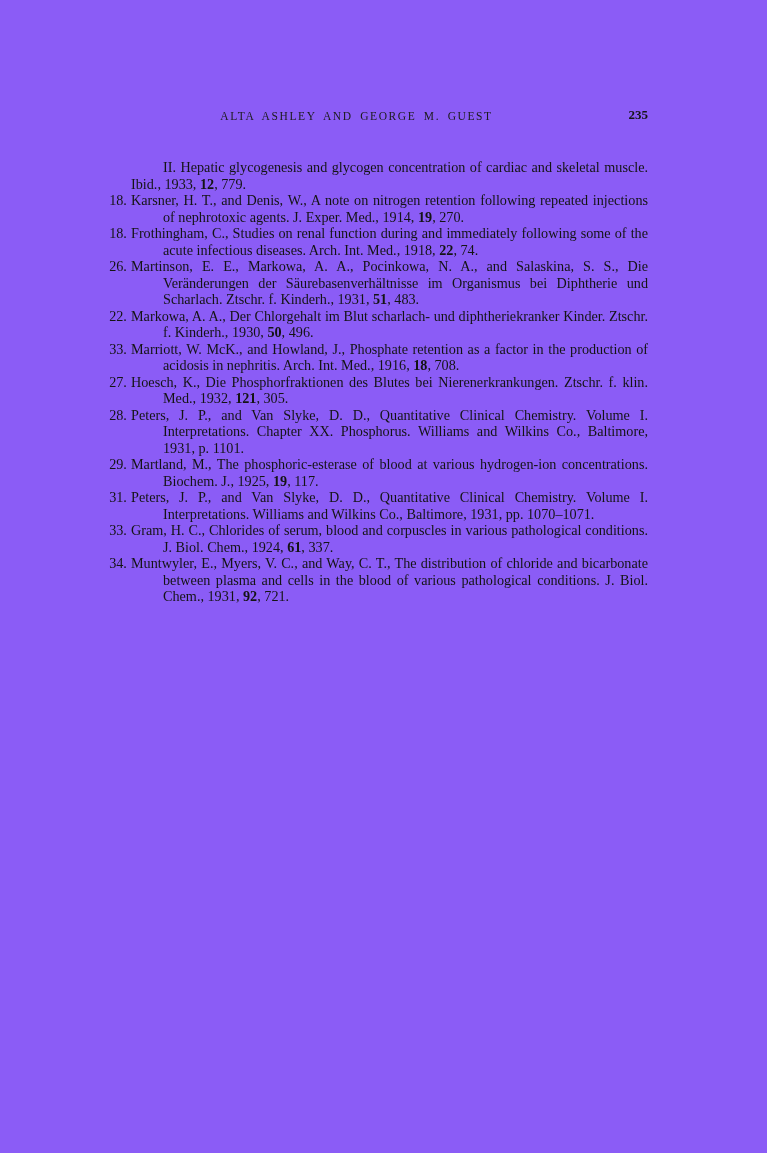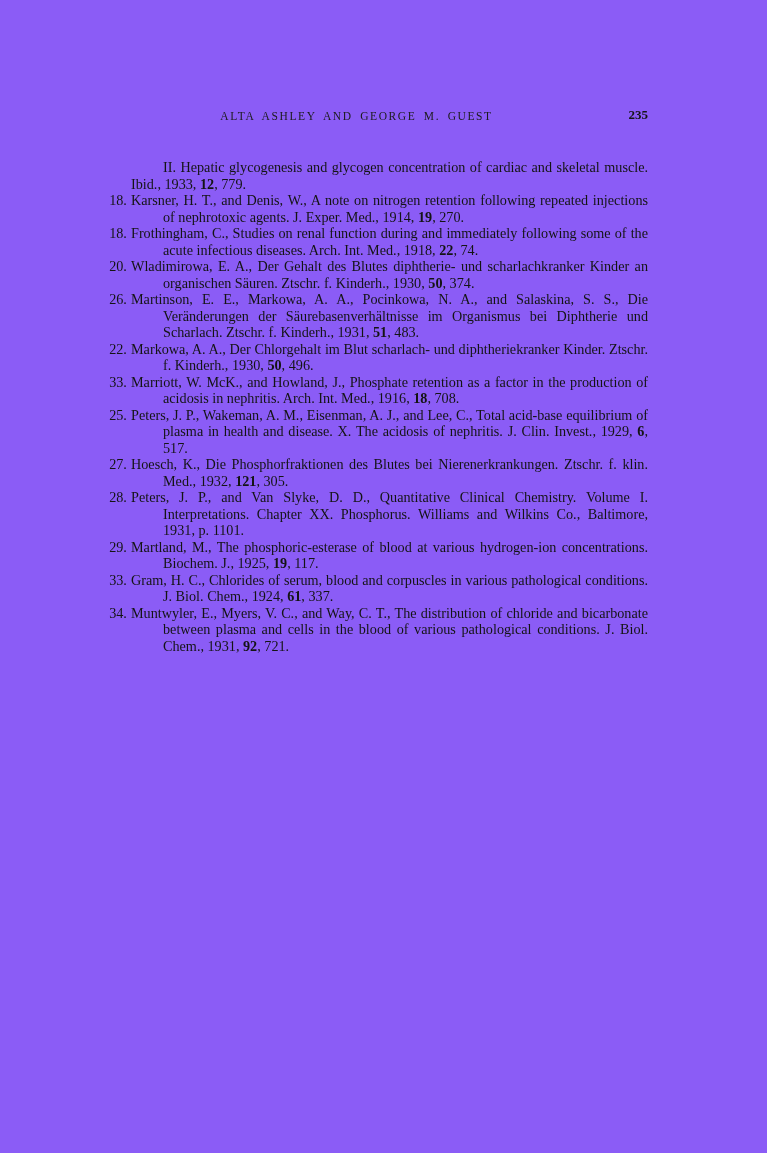--- a/index.html
+++ b/index.html
@@ -105,63 +105,59 @@
     <div class="ref">
       <span class="ref-num">18.</span>
       <div class="ref-text">Karsner, H. T., and Denis, W., A note on nitrogen retention following repeated injections of nephrotoxic agents. J. Exper. Med., 1914, <b>19</b>, 270.</div>
     </div>
 
     <div class="ref">
       <span class="ref-num">18.</span>
       <div class="ref-text">Frothingham, C., Studies on renal function during and immediately following some of the acute infectious diseases. Arch. Int. Med., 1918, <b>22</b>, 74.</div>
     </div>
 
-    <div class="ref">
-      <span class="ref-num">20.</span>
-      <div class="ref-text">Wladimirowa, E. A., Der Gehalt des Blutes diphtherie- und scharlachkranker Kinder an organischen Säuren. Ztschr. f. Kinderh., 1930, <b>50</b>, 374.</div>
-    </div>
 
     <div class="ref">
       <span class="ref-num">26.</span>
       <div class="ref-text">Martinson, E. E., Markowa, A. A., Pocinkowa, N. A., and Salaskina, S. S., Die Veränderungen der Säurebasenverhältnisse im Organismus bei Diphtherie und Scharlach. Ztschr. f. Kinderh., 1931, <b>51</b>, 483.</div>
     </div>
 
     <div class="ref">
       <span class="ref-num">22.</span>
       <div class="ref-text">Markowa, A. A., Der Chlorgehalt im Blut scharlach- und diphtheriekranker Kinder. Ztschr. f. Kinderh., 1930, <b>50</b>, 496.</div>
     </div>
 
 
     <div class="ref">
       <span class="ref-num">33.</span>
       <div class="ref-text">Marriott, W. McK., and Howland, J., Phosphate retention as a factor in the production of acidosis in nephritis. Arch. Int. Med., 1916, <b>18</b>, 708.</div>
     </div>
 
-    <div class="ref">
-      <span class="ref-num">25.</span>
-      <div class="ref-text">Peters, J. P., Wakeman, A. M., Eisenman, A. J., and Lee, C., Total acid-base equilibrium of plasma in health and disease. X. The acidosis of nephritis. J. Clin. Invest., 1929, <b>6</b>, 517.</div>
-    </div>
 
 
     <div class="ref">
       <span class="ref-num">27.</span>
       <div class="ref-text">Hoesch, K., Die Phosphorfraktionen des Blutes bei Nierenerkrankungen. Ztschr. f. klin. Med., 1932, <b>121</b>, 305.</div>
     </div>
 
     <div class="ref">
       <span class="ref-num">28.</span>
       <div class="ref-text">Peters, J. P., and Van Slyke, D. D., Quantitative Clinical Chemistry. Volume I. Interpretations. Chapter XX. Phosphorus. Williams and Wilkins Co., Baltimore, 1931, p. 1101.</div>
     </div>
 
     <div class="ref">
       <span class="ref-num">29.</span>
       <div class="ref-text">Martland, M., The phosphoric-esterase of blood at various hydrogen-ion concentrations. Biochem. J., 1925, <b>19</b>, 117.</div>
     </div>
 
 
+    <div class="ref">
+      <span class="ref-num">31.</span>
+      <div class="ref-text">Peters, J. P., and Van Slyke, D. D., Quantitative Clinical Chemistry. Volume I. Interpretations. Williams and Wilkins Co., Baltimore, 1931, pp. 1070–1071.</div>
+    </div>
 
 
     <div class="ref">
       <span class="ref-num">33.</span>
       <div class="ref-text">Gram, H. C., Chlorides of serum, blood and corpuscles in various pathological conditions. J. Biol. Chem., 1924, <b>61</b>, 337.</div>
     </div>
 
     <div class="ref">
       <span class="ref-num">34.</span>
       <div class="ref-text">Muntwyler, E., Myers, V. C., and Way, C. T., The distribution of chloride and bicarbonate between plasma and cells in the blood of various pathological conditions. J. Biol. Chem., 1931, <b>92</b>, 721.</div>

